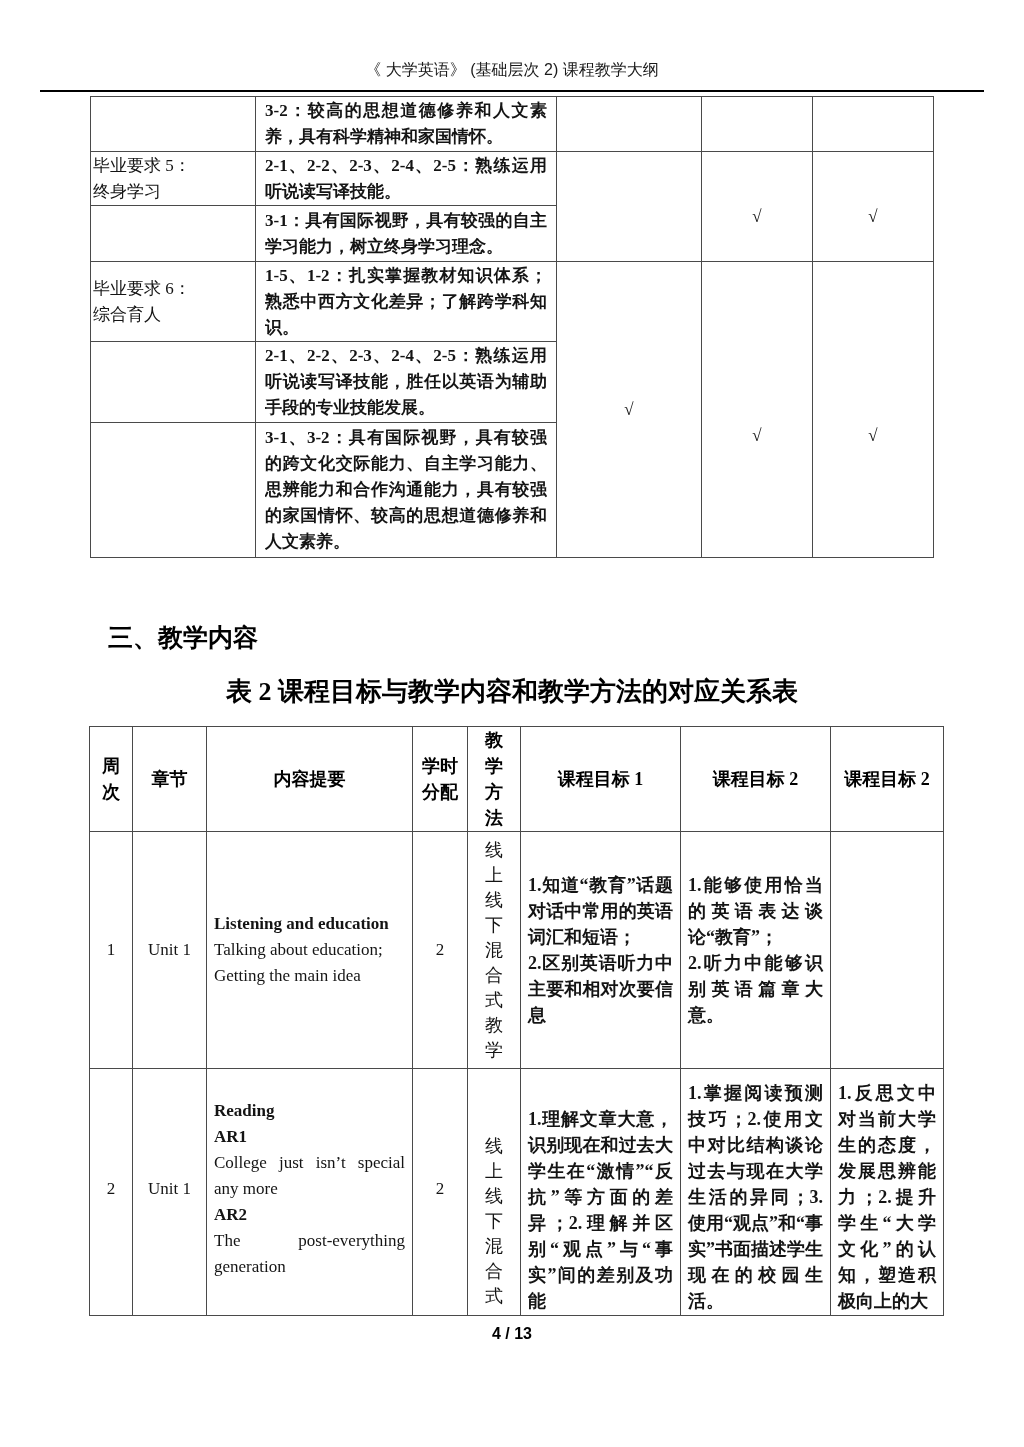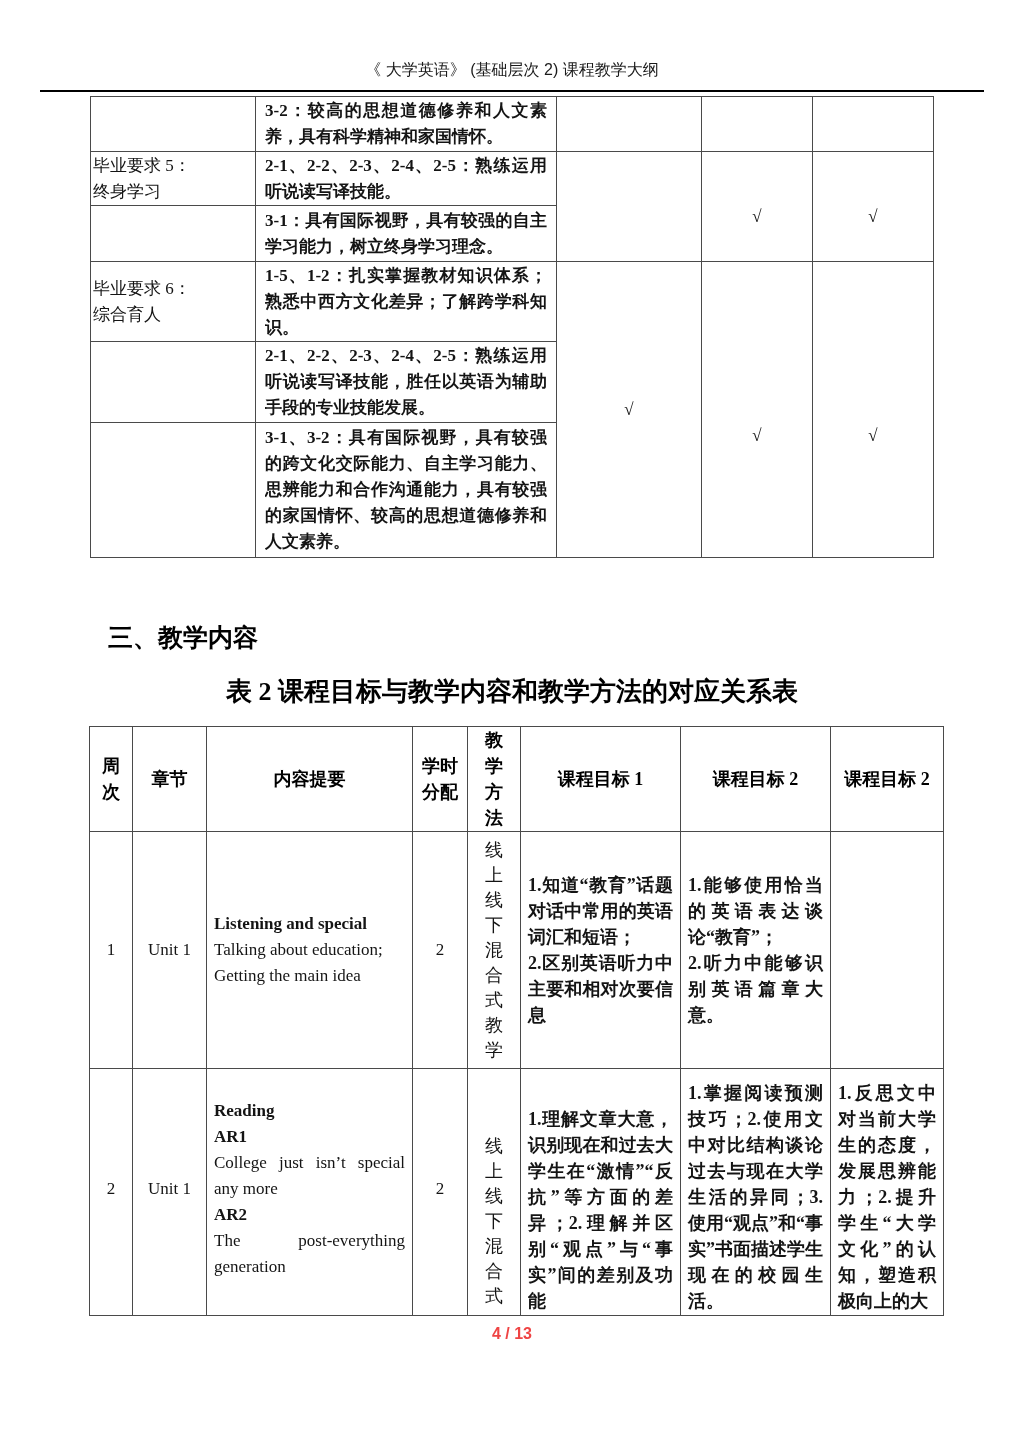--- a/index.html
+++ b/index.html
@@ -42,21 +42,21 @@
   .r2 .cellbox{height:240px;}
   .r2 td.goal .cellbox{justify-content:flex-end;padding-top:5px;}
   .r2 td.method .cellbox{justify-content:flex-end;padding-bottom:6px;}
   .t2 .ctr{text-align:center;font-size:17px;}
   .t2 td.content .para{font-size:17px;line-height:26px;}
   .t2 td.goal .para{font-size:18px;line-height:26px;}
   .t2 td.method{text-align:center;}
   .vchar{font-size:18px;line-height:25px;text-align:center;}
   
   .footer{margin-top:9px;text-align:center;font-family:"Liberation Sans",sans-serif;
-          font-weight:bold;font-size:16px;color:#ef4444;}
+          font-weight:bold;font-size:16px;color:#000000;}
 </style>
 </head>
 <body>
 
 <div class="page">
 
   <div class="hdr">《 大学英语》 (基础层次 2) 课程教学大纲</div>
   <div class="rule"></div>
 
   <table class="t1">
@@ -162,21 +162,21 @@
     </tr>
     <tr class="r1">
       <td>
             <div class="cellbox ctr">1</div>
           </td>
       <td>
             <div class="cellbox ctr">Unit 1</div>
           </td>
       <td class="content">
             <div class="cellbox">
-              <div class="para b">Listening and special</div>
+              <div class="para b">Listening and education</div>
               <div class="para">Talking about education;</div>
               <div class="para">Getting the main idea</div>
             </div>
           </td>
       <td>
             <div class="cellbox ctr">2</div>
           </td>
       <td class="method">
             <div class="cellbox">
               <div class="vchar">线</div>

